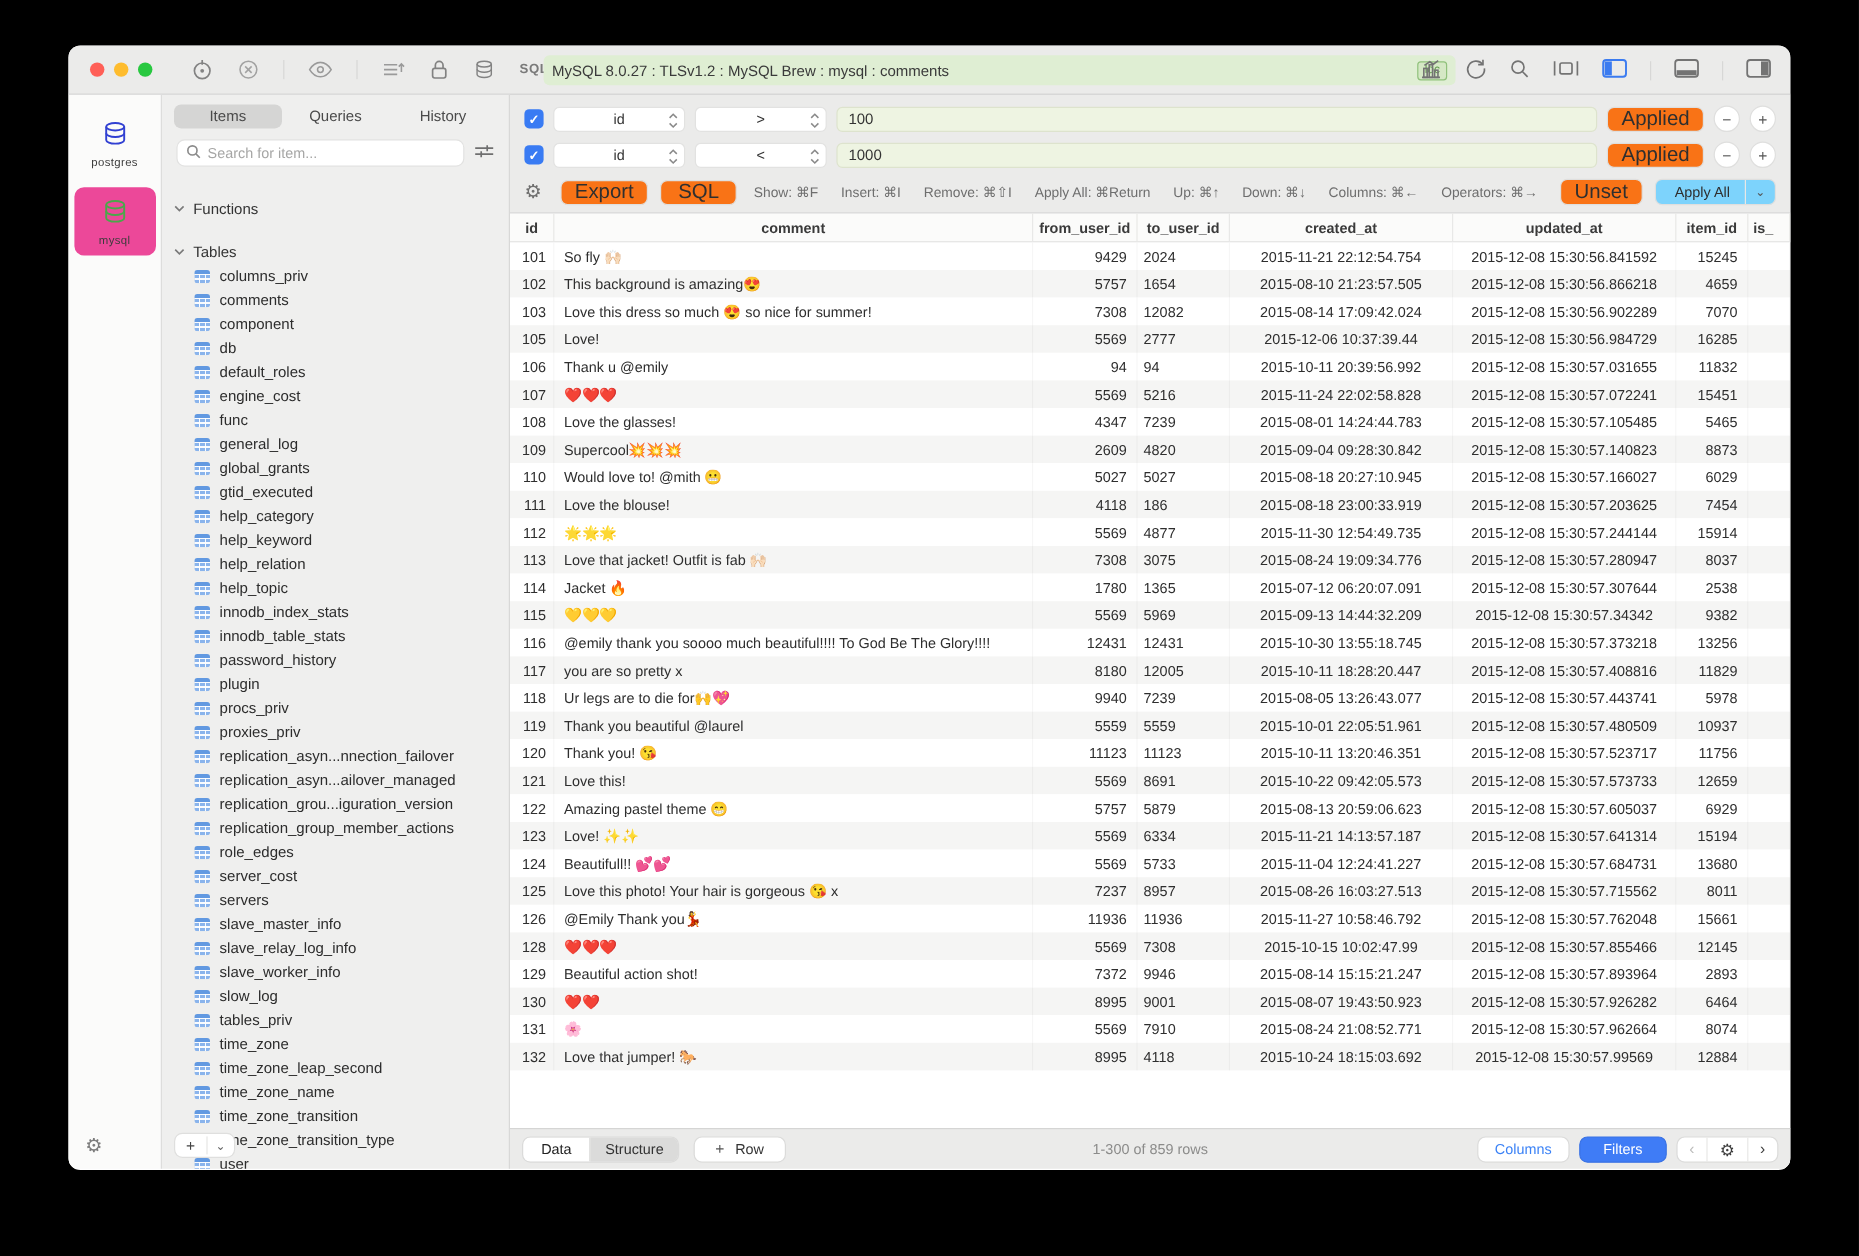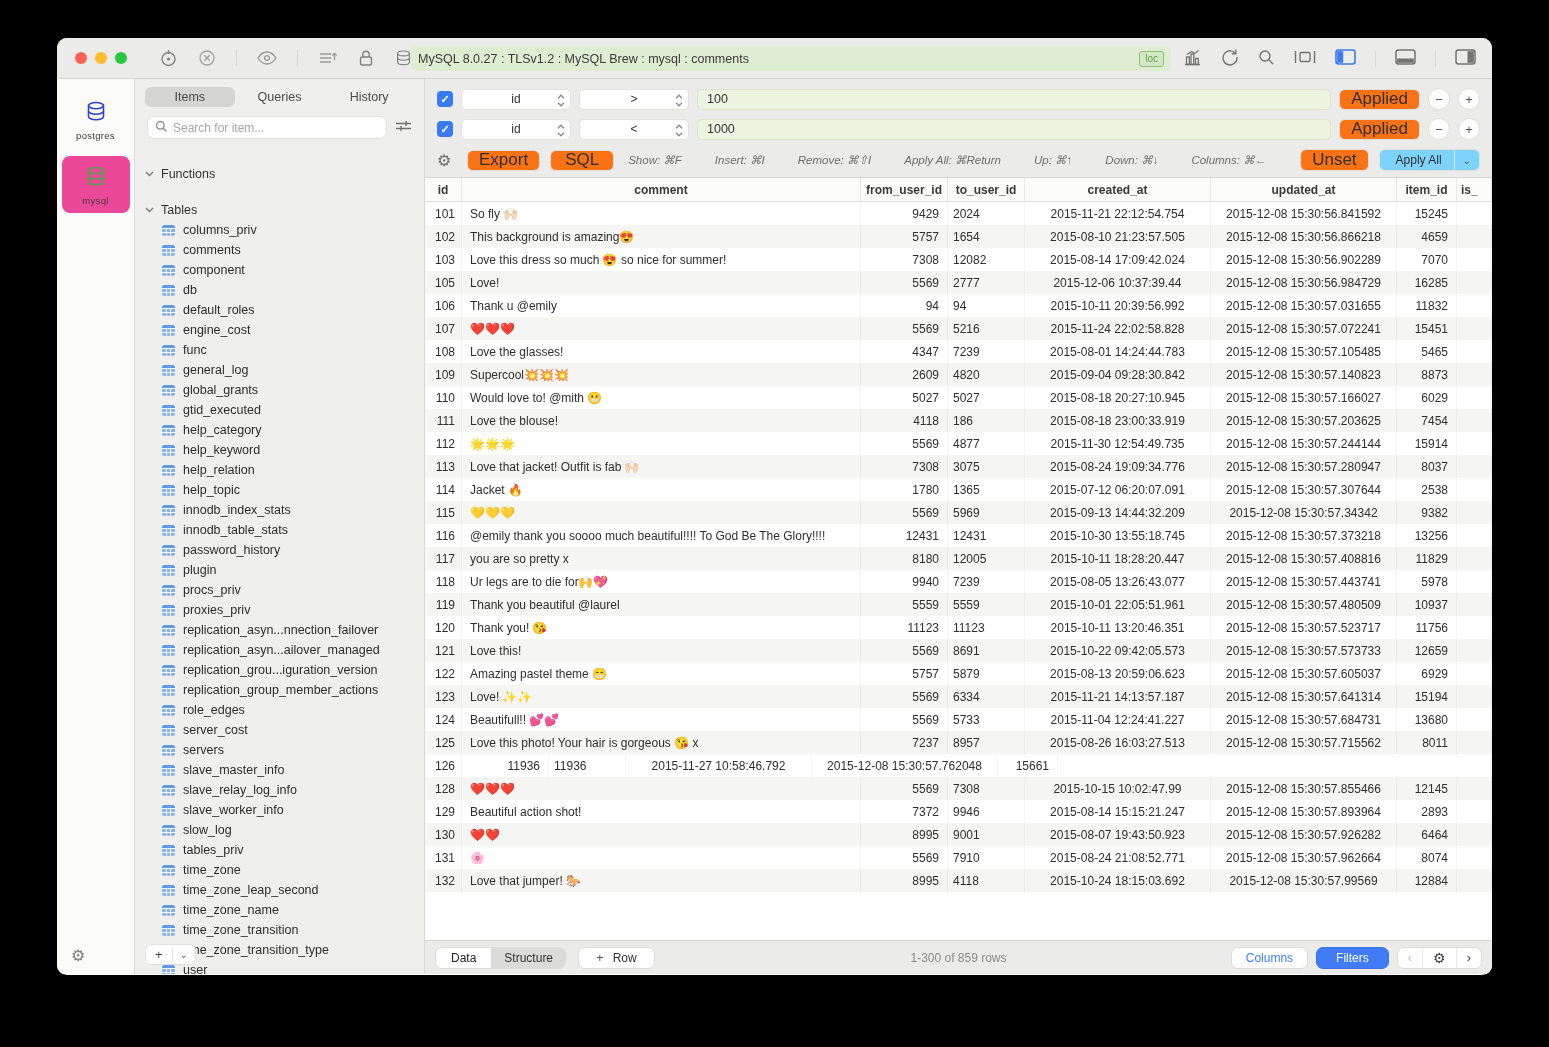--- a/index.html
+++ b/index.html
@@ -12,21 +12,21 @@
   
   .titlebar { height:41px; background:#ebebea; border-bottom:1px solid #d2d2d1;
               display:flex; align-items:center; position:relative; }
   .traffic { display:flex; gap:8px; padding-left:18px; }
   .light { width:12px; height:12px; border-radius:50%; }
   .l-red{background:#ff5f57;} .l-yellow{background:#febc2e;} .l-green{background:#28c840;}
   .tb-icons { display:flex; align-items:center; gap:20px; margin-left:32px; color:#828282; }
   .tb-icons svg { display:block; }
   .tb-div { width:1px; height:16px; background:#d7d7d6; }
   .sql-label { font-size:11px; font-weight:bold; color:#7a7a7a; letter-spacing:.5px; }
-  .title-box { position:absolute; left:354px; top:8px; width:760px; height:25px;
+  .title-box { position:absolute; left:396px; top:8px; width:760px; height:25px;
                background:#dfeed3; border-radius:5px; display:flex; align-items:center;
                padding:0 7px; }
   .title-text { flex:1; font-size:12.5px; color:#3a3a3a; white-space:nowrap; overflow:hidden; }
   .loc-badge { font-size:10px; color:#5f9a4b; border:1px solid #90c17b; border-radius:3px;
                padding:0 5px; line-height:14px; background:#d5e8c5; }
   .tb-right { position:absolute; right:16px; top:0; height:41px; display:flex;
               align-items:center; gap:19px; color:#737373; }
 
   
   .body { display:flex; height:895px; }
@@ -86,22 +86,22 @@
              border-radius:5px; font-size:12.5px; color:#333; padding:0 9px;
              font-family:inherit; outline:none; min-width:0; }
   .pill-btn { height:21px; padding:0 11px; background:#f97316; border:1px solid #dfdfde;
               border-radius:6px; font-size:17px; color:#2f2f2f; display:flex;
               align-items:center; flex-shrink:0; }
   .f-round { width:22px; height:22px; border-radius:50%; background:#fff;
              border:1px solid #dfdfde; display:flex; align-items:center;
              justify-content:center; font-size:13px; color:#555; flex-shrink:0; }
   .shortcut-row { display:flex; align-items:center; gap:10px; height:24px; }
   .gear-glyph { color:#6f6f6f; font-size:16px; width:20px; }
-  .shortcuts { flex:1; display:flex; gap:33px; color:#6e6e6e; font-size:11.5px;
-               white-space:nowrap; overflow:hidden; margin-left:4px;font-style:italic; }
+  .shortcuts { flex:1; display:flex; gap:19px; color:#6e6e6e; font-size:11.5px;
+               white-space:nowrap; overflow:hidden; margin-left:4px; }
   .applyall { display:flex; align-items:center; height:22px; background:#7dd3fc;
               border:1px solid #dfdfde; border-radius:6px; padding:0 0 0 16px; }
   .applyall .lbl { padding-right:12px; }
   .applyall .chev { border-left:1px solid #e8e8e7; padding:0 8px; font-size:10px; color:#555;
                     height:100%; display:flex; align-items:center; }
 
   
   .t-header { display:flex; height:24px; background:#fbfbfa; border-bottom:1px solid #e2e2e1;
               align-items:stretch; font-weight:bold; color:#3a3a3a; flex-shrink:0; }
   .t-header > div { display:flex; align-items:center; justify-content:center;
@@ -777,20 +777,21 @@
             <div class="c1">Love this photo! Your hair is gorgeous 😘 x</div>
             <div class="c2">7237</div>
             <div class="c3">8957</div>
             <div class="c4">2015-08-26 16:03:27.513</div>
             <div class="c5">2015-12-08 15:30:57.715562</div>
             <div class="c6">8011</div>
             <div class="c7"></div>
           </div>
           <div class="t-row">
             <div class="c0">126</div>
+            <div class="c1">@Emily Thank you💃</div>
             <div class="c2">11936</div>
             <div class="c3">11936</div>
             <div class="c4">2015-11-27 10:58:46.792</div>
             <div class="c5">2015-12-08 15:30:57.762048</div>
             <div class="c6">15661</div>
             <div class="c7"></div>
           </div>
           <div class="t-row">
             <div class="c0">128</div>
             <div class="c1">❤️❤️❤️</div>

